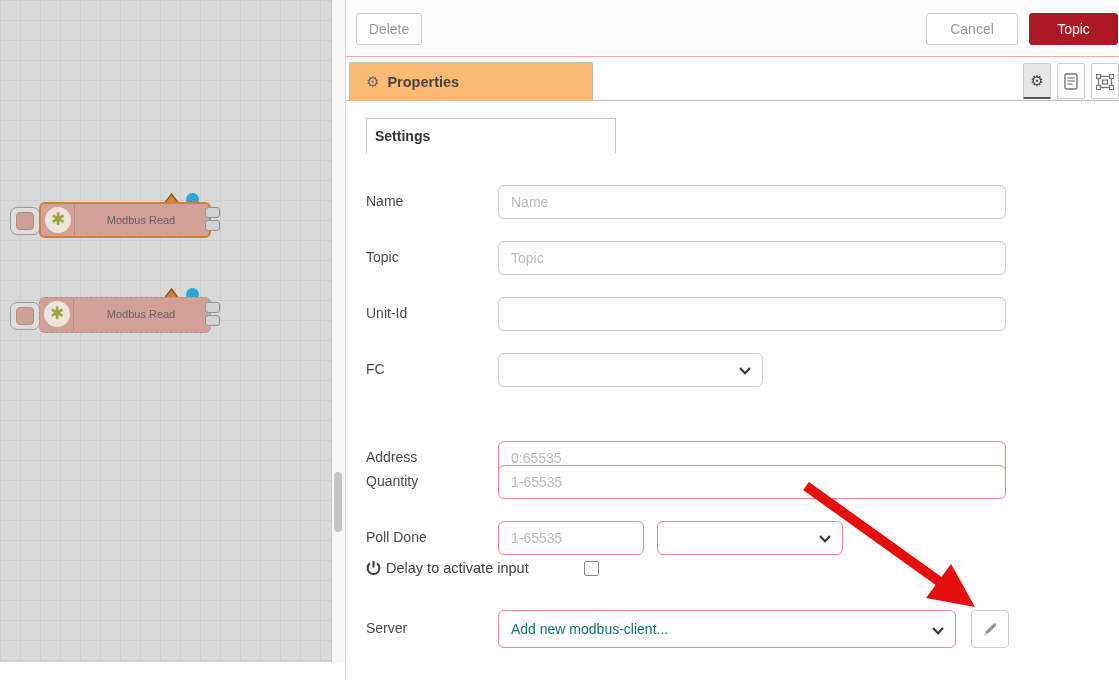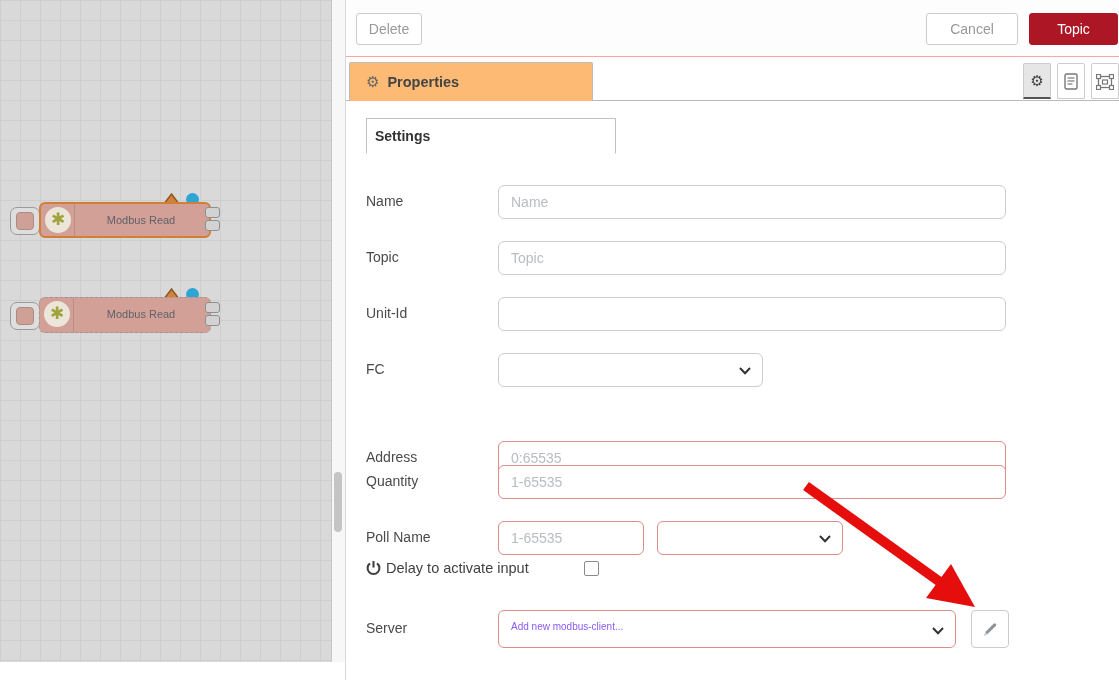--- a/index.html
+++ b/index.html
@@ -81,21 +81,21 @@
   .frow { position:absolute; left:0; width:774px; height:21px; }
   .flabel { position:absolute; left:20px; top:8px; font-size:14px; color:#4a4a4a; }
   .finput { position:absolute; left:152px; top:0; width:508px; height:34px;
             border:1px solid #ccc; border-radius:6px; padding:0 12px; font-size:14px;
             color:#444; font-family:"Liberation Sans",sans-serif; background:#fff; outline:none; }
   .finput::placeholder { color:#b9bcc0; opacity:1; }
   .err { border-color:#dd8c88 !important; }
   .fselect { position:absolute; top:0; height:34px; border:1px solid #ccc;
              border-radius:6px; background:#fff; cursor:pointer; }
   .fselect .chev { position:absolute; right:11px; top:13px; }
-  .fselect .selval { position:absolute; left:12px; top:7px; font-size:10px; color:#8b5cf6;
+  .fselect .selval { position:absolute; left:12px; top:7px; font-size:14px; color:#0f766e;
                      white-space:nowrap; }
 
   #row-name { top:185px; } #row-topic { top:241px; } #row-unit { top:297px; }
   #row-fc { top:353px; } #row-address { top:409px;margin-top:32px; } #row-quantity { top:465px; }
   #row-poll { top:521px; }
   #fc-select { left:152px; width:265px; }
   #poll-input { width:146px; }
   #poll-select { left:311px; width:186px; }
 
   #row-delay { position:absolute; left:0; top:556px; width:774px; height:26px; }
@@ -227,21 +227,21 @@
     <span class="flabel">Address</span>
     <input class="finput err" placeholder="0:65535" style="">
   </div>
 
   <div class="frow" id="row-quantity">
     <span class="flabel">Quantity</span>
     <input class="finput err" placeholder="1-65535" style="">
   </div>
 
   <div class="frow" id="row-poll">
-    <span class="flabel">Poll Name</span>
+    <span class="flabel">Poll Done</span>
     <input class="finput err" id="poll-input" placeholder="1-65535" style="">
     <div class="fselect err" id="poll-select">
       <span class="selval"></span>
       <svg class="chev" width="12" height="8">
         <path d="M1 1 L6 6.2 L11 1" stroke="#333" stroke-width="2" fill="none"></path>
       </svg>
     </div>
   </div>
 
   <div id="row-delay">

